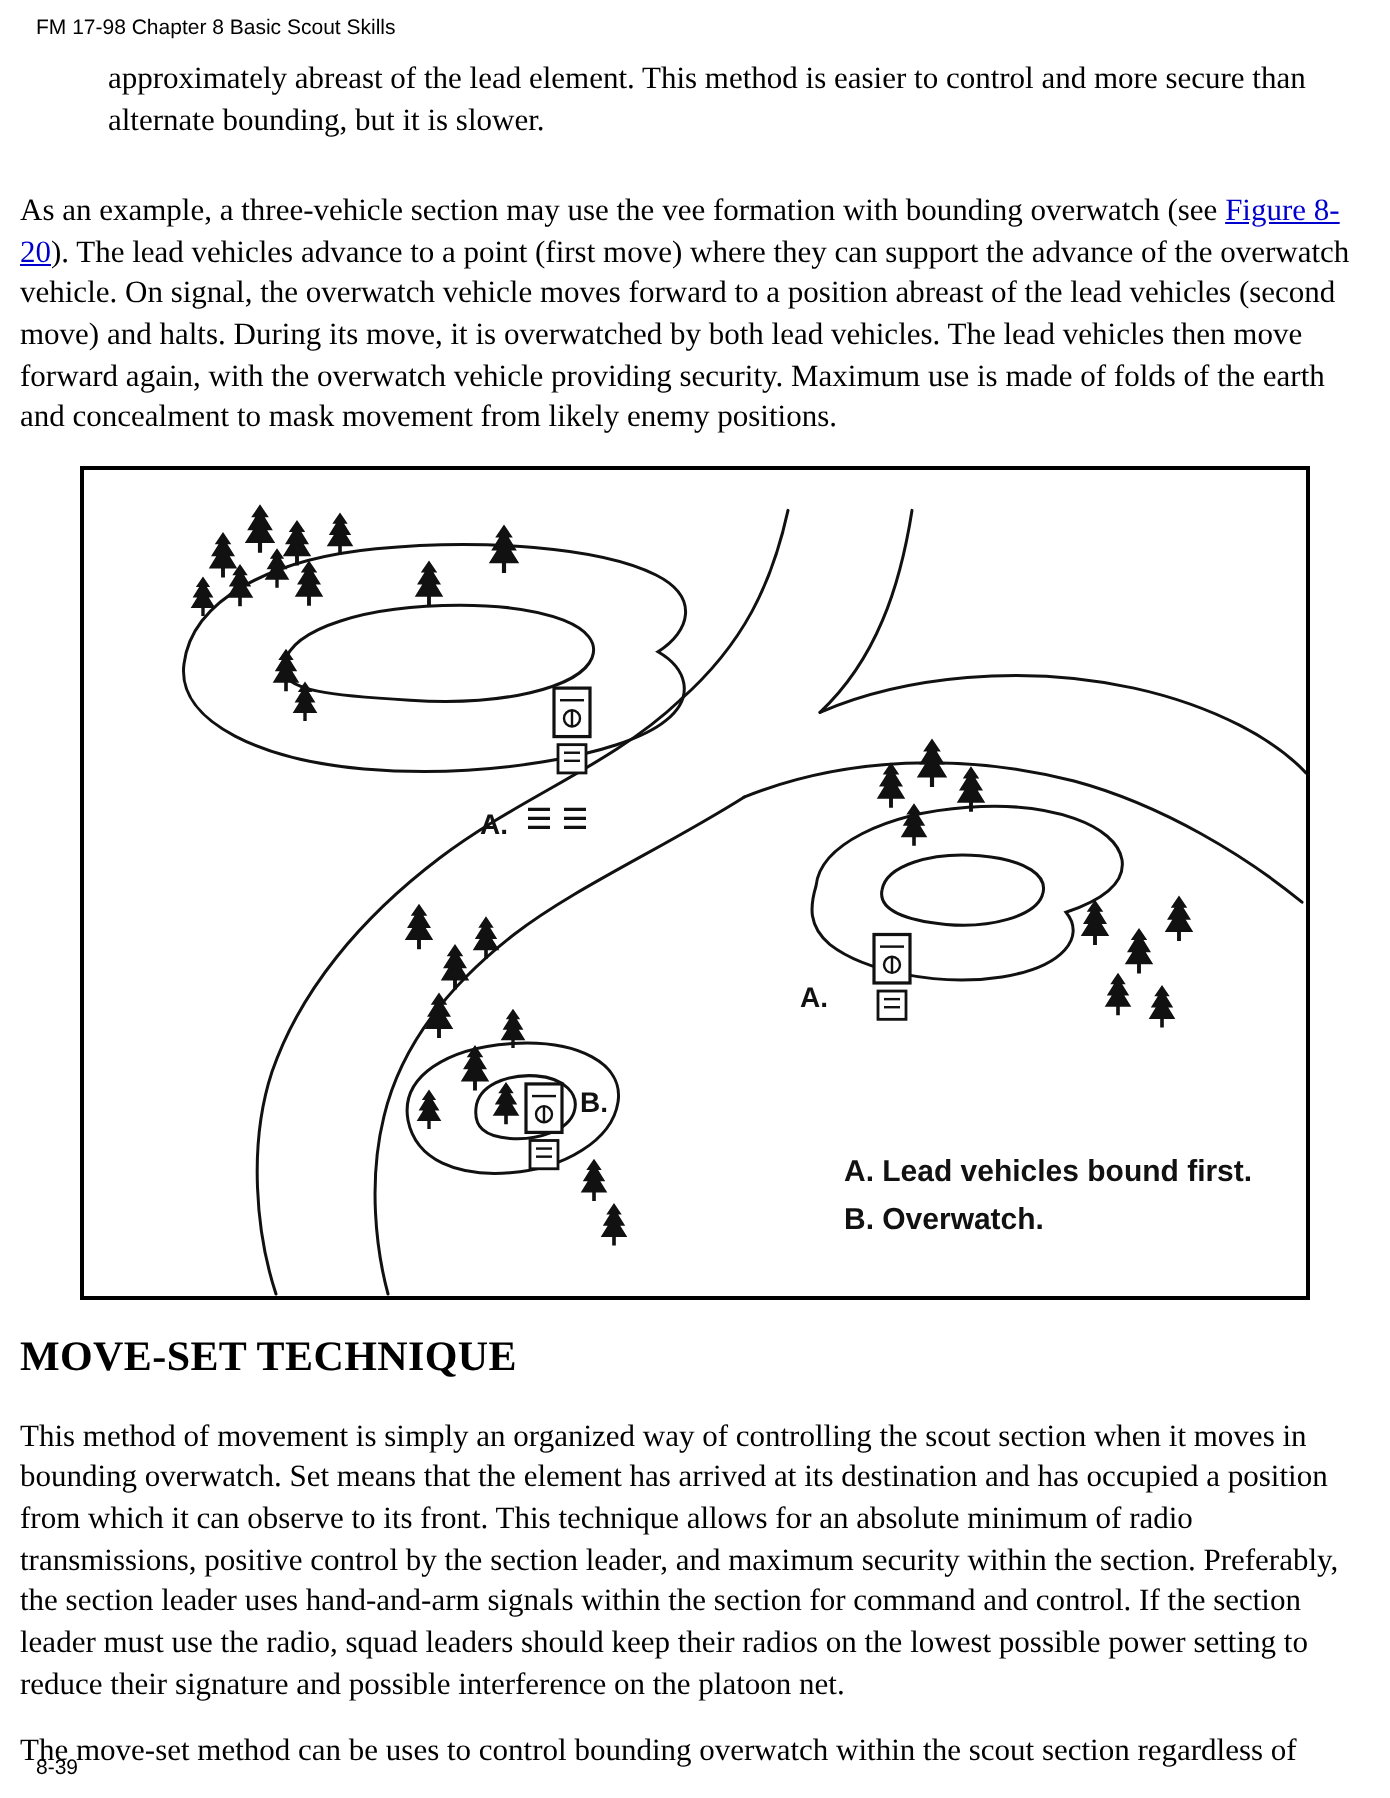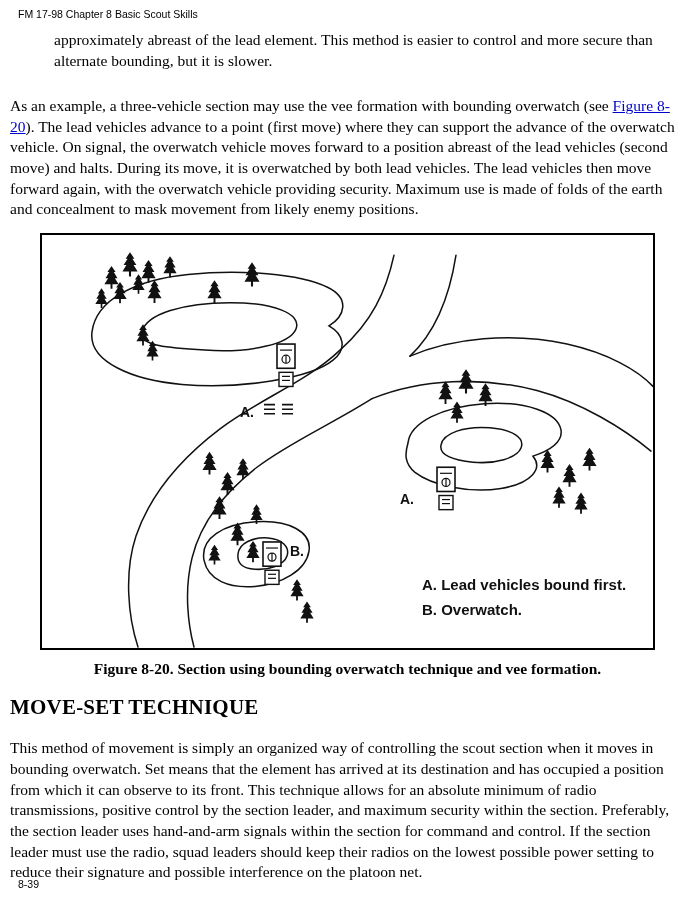--- a/index.html
+++ b/index.html
@@ -127,21 +127,20 @@
 
       <text class="diagram-label" x="198" y="180">A.</text>
       <text class="diagram-label" x="358" y="266">A.</text>
       <text class="diagram-label" x="248" y="318">B.</text>
 
       <text class="legend-text" x="380" y="352">A.  Lead vehicles bound first.</text>
       <text class="legend-text" x="380" y="376">B.  Overwatch.</text>
     </svg>
   </div>
 
-  <p class="caption">Figure 8-20. Section using bounding overwatch technique and vee formation.</p>
 
   <h1 class="section-heading">MOVE-SET TECHNIQUE</h1>
 
   <p>This method of movement is simply an organized way of controlling the scout section when it moves in bounding overwatch. Set means that the element has arrived at its destination and has occupied a position from which it can observe to its front. This technique allows for an absolute minimum of radio transmissions, positive control by the section leader, and maximum security within the section. Preferably, the section leader uses hand-and-arm signals within the section for command and control. If the section leader must use the radio, squad leaders should keep their radios on the lowest possible power setting to reduce their signature and possible interference on the platoon net.</p>
 
   <p>The move-set method can be uses to control bounding overwatch within the scout section regardless of</p>
 
   <div class="doc-footer">8-39</div>
 
 </div>

